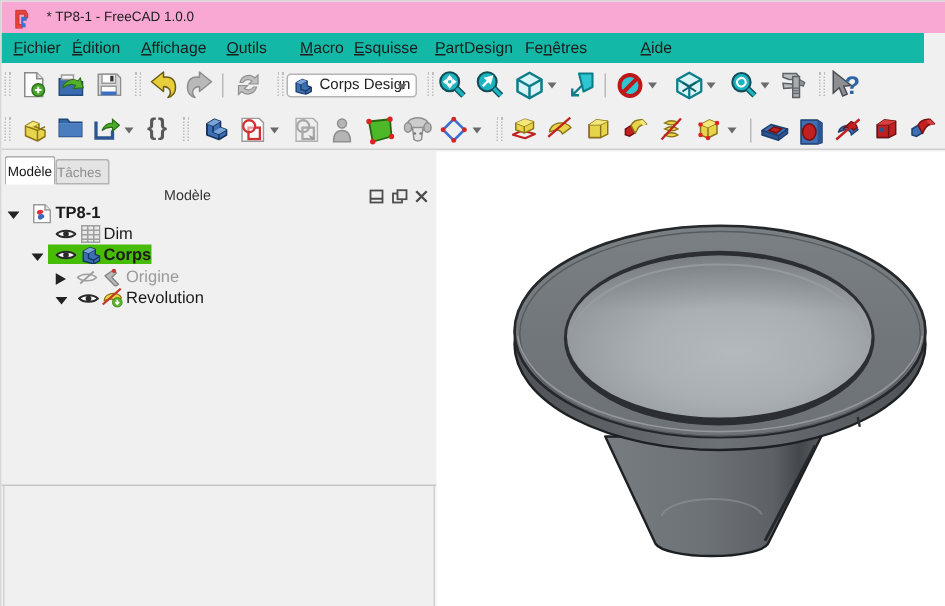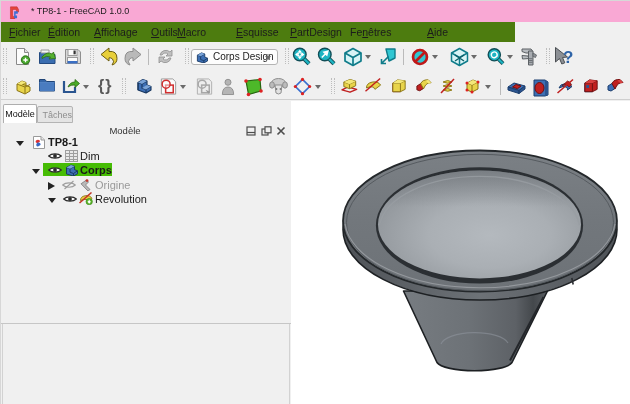--- a/index.html
+++ b/index.html
@@ -1,53 +1,53 @@
 <!DOCTYPE html>
 <html><head><meta charset="utf-8"><style>
 *{margin:0;padding:0;box-sizing:border-box}
 html,body{width:630px;height:404px;overflow:hidden}
 body{font-family:"Liberation Sans",sans-serif;background:#f0f0f0;position:relative;border-left:1px solid #d7d7d7;border-top:1px solid #d7d7d7}
 .abs{position:absolute}
 #titlebar{left:0;top:0;width:630px;height:21px;background:#f9a8d4}
 #title-text{left:30px;top:5px;font-size:9px;color:#1b1b1b}
-#menubar{left:0;top:21px;width:514px;height:20px;background:#4d7c0f}
+#menubar{left:0;top:21px;width:615px;height:20px;background:#14b8a6}
 .menu{position:absolute;top:4px;font-size:10.5px;color:#1c1c1c}
 #tb1{left:0;top:41px;width:630px;height:29px;background:#f0f0f0}
 #tb2{left:0;top:70px;width:630px;height:29px;background:#f0f0f0;border-bottom:1px solid #cfcfcf}
 .grip{position:absolute;width:4px;height:16px;border-left:1px dotted #bdbdbd;border-right:1px dotted #bdbdbd}
 .vsep{position:absolute;width:1px;height:16px;background:#bababa}
 .ico{position:absolute}
 .darr{position:absolute;width:0;height:0;border-left:3px solid transparent;border-right:3px solid transparent;border-top:4px solid #6a6a6a}
 #dock{left:0;top:100px;width:290px;height:304px;background:#f0f0f0}
 #tab1{left:2px;top:3px;width:34px;height:19px;background:#ffffff;border:1px solid #aeaeae;border-bottom:none;border-radius:2px 2px 0 0;font-size:9px;color:#111;text-align:center;line-height:18px;z-index:2}
-#tab2{left:36px;top:5px;width:36px;height:17px;background:#e4e4e4;border:1px solid #b4b4b4;border-radius:2px 2px 0 0;font-size:9px;color:#8e8e8e;text-align:right;line-height:16px}
+#tab2{left:36px;top:5px;width:36px;height:17px;background:#e4e4e4;border:1px solid #b4b4b4;border-radius:2px 2px 0 0;font-size:9px;color:#8e8e8e;text-align:left;line-height:16px}
 #dockhead{left:0;top:22px;width:290px;height:18px}
 #dockhead .t{position:absolute;left:0;width:248px;text-align:center;top:2px;font-size:9.5px;color:#333}
-#tree{left:11px;top:0;width:290px;height:222px}
+#tree{left:0;top:0;width:290px;height:222px}
 .trow{position:absolute;height:14px;font-size:11px;color:#1a1a1a;line-height:14px}
 .gray{color:#9a9a9a}
 #greenbar{left:31px;top:62px;width:69px;height:13px;background:#46bc04}
 #divider{left:0;top:222px;width:290px;height:1px;background:#c6c6c6}
 #proppanel{left:1px;top:223px;width:288px;height:81px;background:#f0f0f0;border:1px solid #d2d2d2;border-top:none}
 #viewport{left:290px;top:100px;width:340px;height:304px;background:#ffffff}
 </style></head>
 <body>
 <div class="abs" id="titlebar">
   <svg class="ico" style="left:8px;top:5px" width="11" height="13" viewBox="0 0 15 15" preserveAspectRatio="none">
     <path d="M2 1 h9 l2 3 v3 h-3 v-3 h-5 v8 h3 v3 h-6 z" fill="#e8433b" stroke="#b02a24" stroke-width="0.6"></path>
     <path d="M7 6 h5 v3 h-3 v2 h2 v3 h-4 z" fill="#3b6fd4"></path>
   </svg>
   <div class="abs" id="title-text">* TP8-1 - FreeCAD 1.0.0</div>
 </div>
 <div class="abs" id="menubar">
   <div class="menu" style="left:8px"><u>F</u>ichier</div>
   <div class="menu" style="left:47px"><u>É</u>dition</div>
   <div class="menu" style="left:93px"><u>A</u>ffichage</div>
   <div class="menu" style="left:150px"><u>O</u>utils</div>
-  <div class="menu" style="left:176px"><u>M</u>acro</div>
+  <div class="menu" style="left:199px"><u>M</u>acro</div>
   <div class="menu" style="left:235px"><u>E</u>squisse</div>
   <div class="menu" style="left:289px"><u>P</u>artDesign</div>
   <div class="menu" style="left:349px">Fe<u>n</u>êtres</div>
   <div class="menu" style="left:426px"><u>A</u>ide</div>
 </div>
 <div class="abs" id="tb1">
   <div class="grip" style="left:2px;top:6px"></div>
 
   <svg class="ico" style="left:13px;top:6px" width="17" height="17" viewBox="0 0 17 17">
     <path d="M2.5 0.5 h8 l4 4 v12 h-12 z" fill="#fcfcfc" stroke="#8a8a8a"></path>

